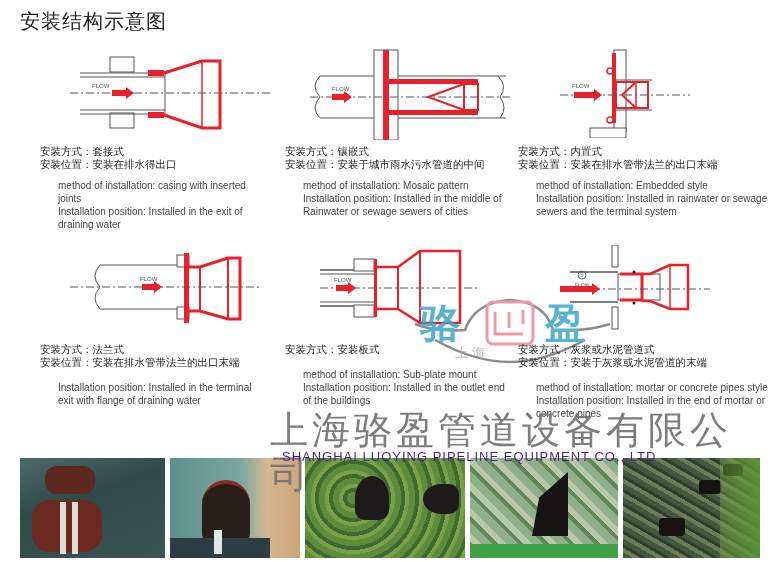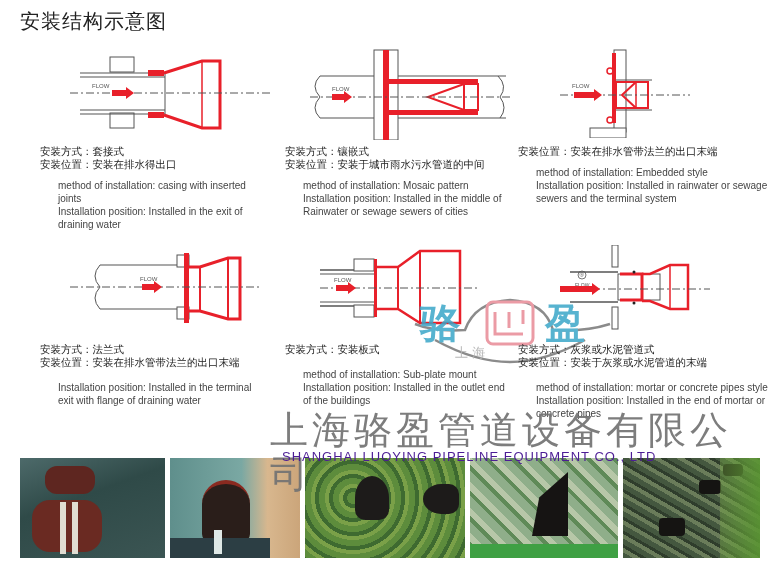--- a/index.html
+++ b/index.html
@@ -160,20 +160,21 @@
   <div class="cn"><span>安装方式：</span><span>镶嵌式</span></div>
   <div class="cn"><span>安装位置：</span><span>安装于城市雨水污水管道的中间</span></div>
   <div class="en">
       <div>method of installation: Mosaic pattern</div>
       <div>Installation position: Installed in the middle of</div>
       <div>Rainwater or sewage sewers of cities</div>
     </div>
 </div>
 
 <div class="caption" style="left:518px;top:145px;width:250px">
+  <div class="cn"><span>安装方式：</span><span>内置式</span></div>
   <div class="cn"><span>安装位置：</span><span>安装在排水管带法兰的出口末端</span></div>
   <div class="en">
       <div>method of installation: Embedded style</div>
       <div>Installation position: Installed in rainwater or sewage</div>
       <div>sewers and the terminal system</div>
     </div>
 </div>
 
 <div class="caption" style="left:40px;top:343px;width:220px">
   <div class="cn"><span>安装方式：</span><span>法兰式</span></div>

